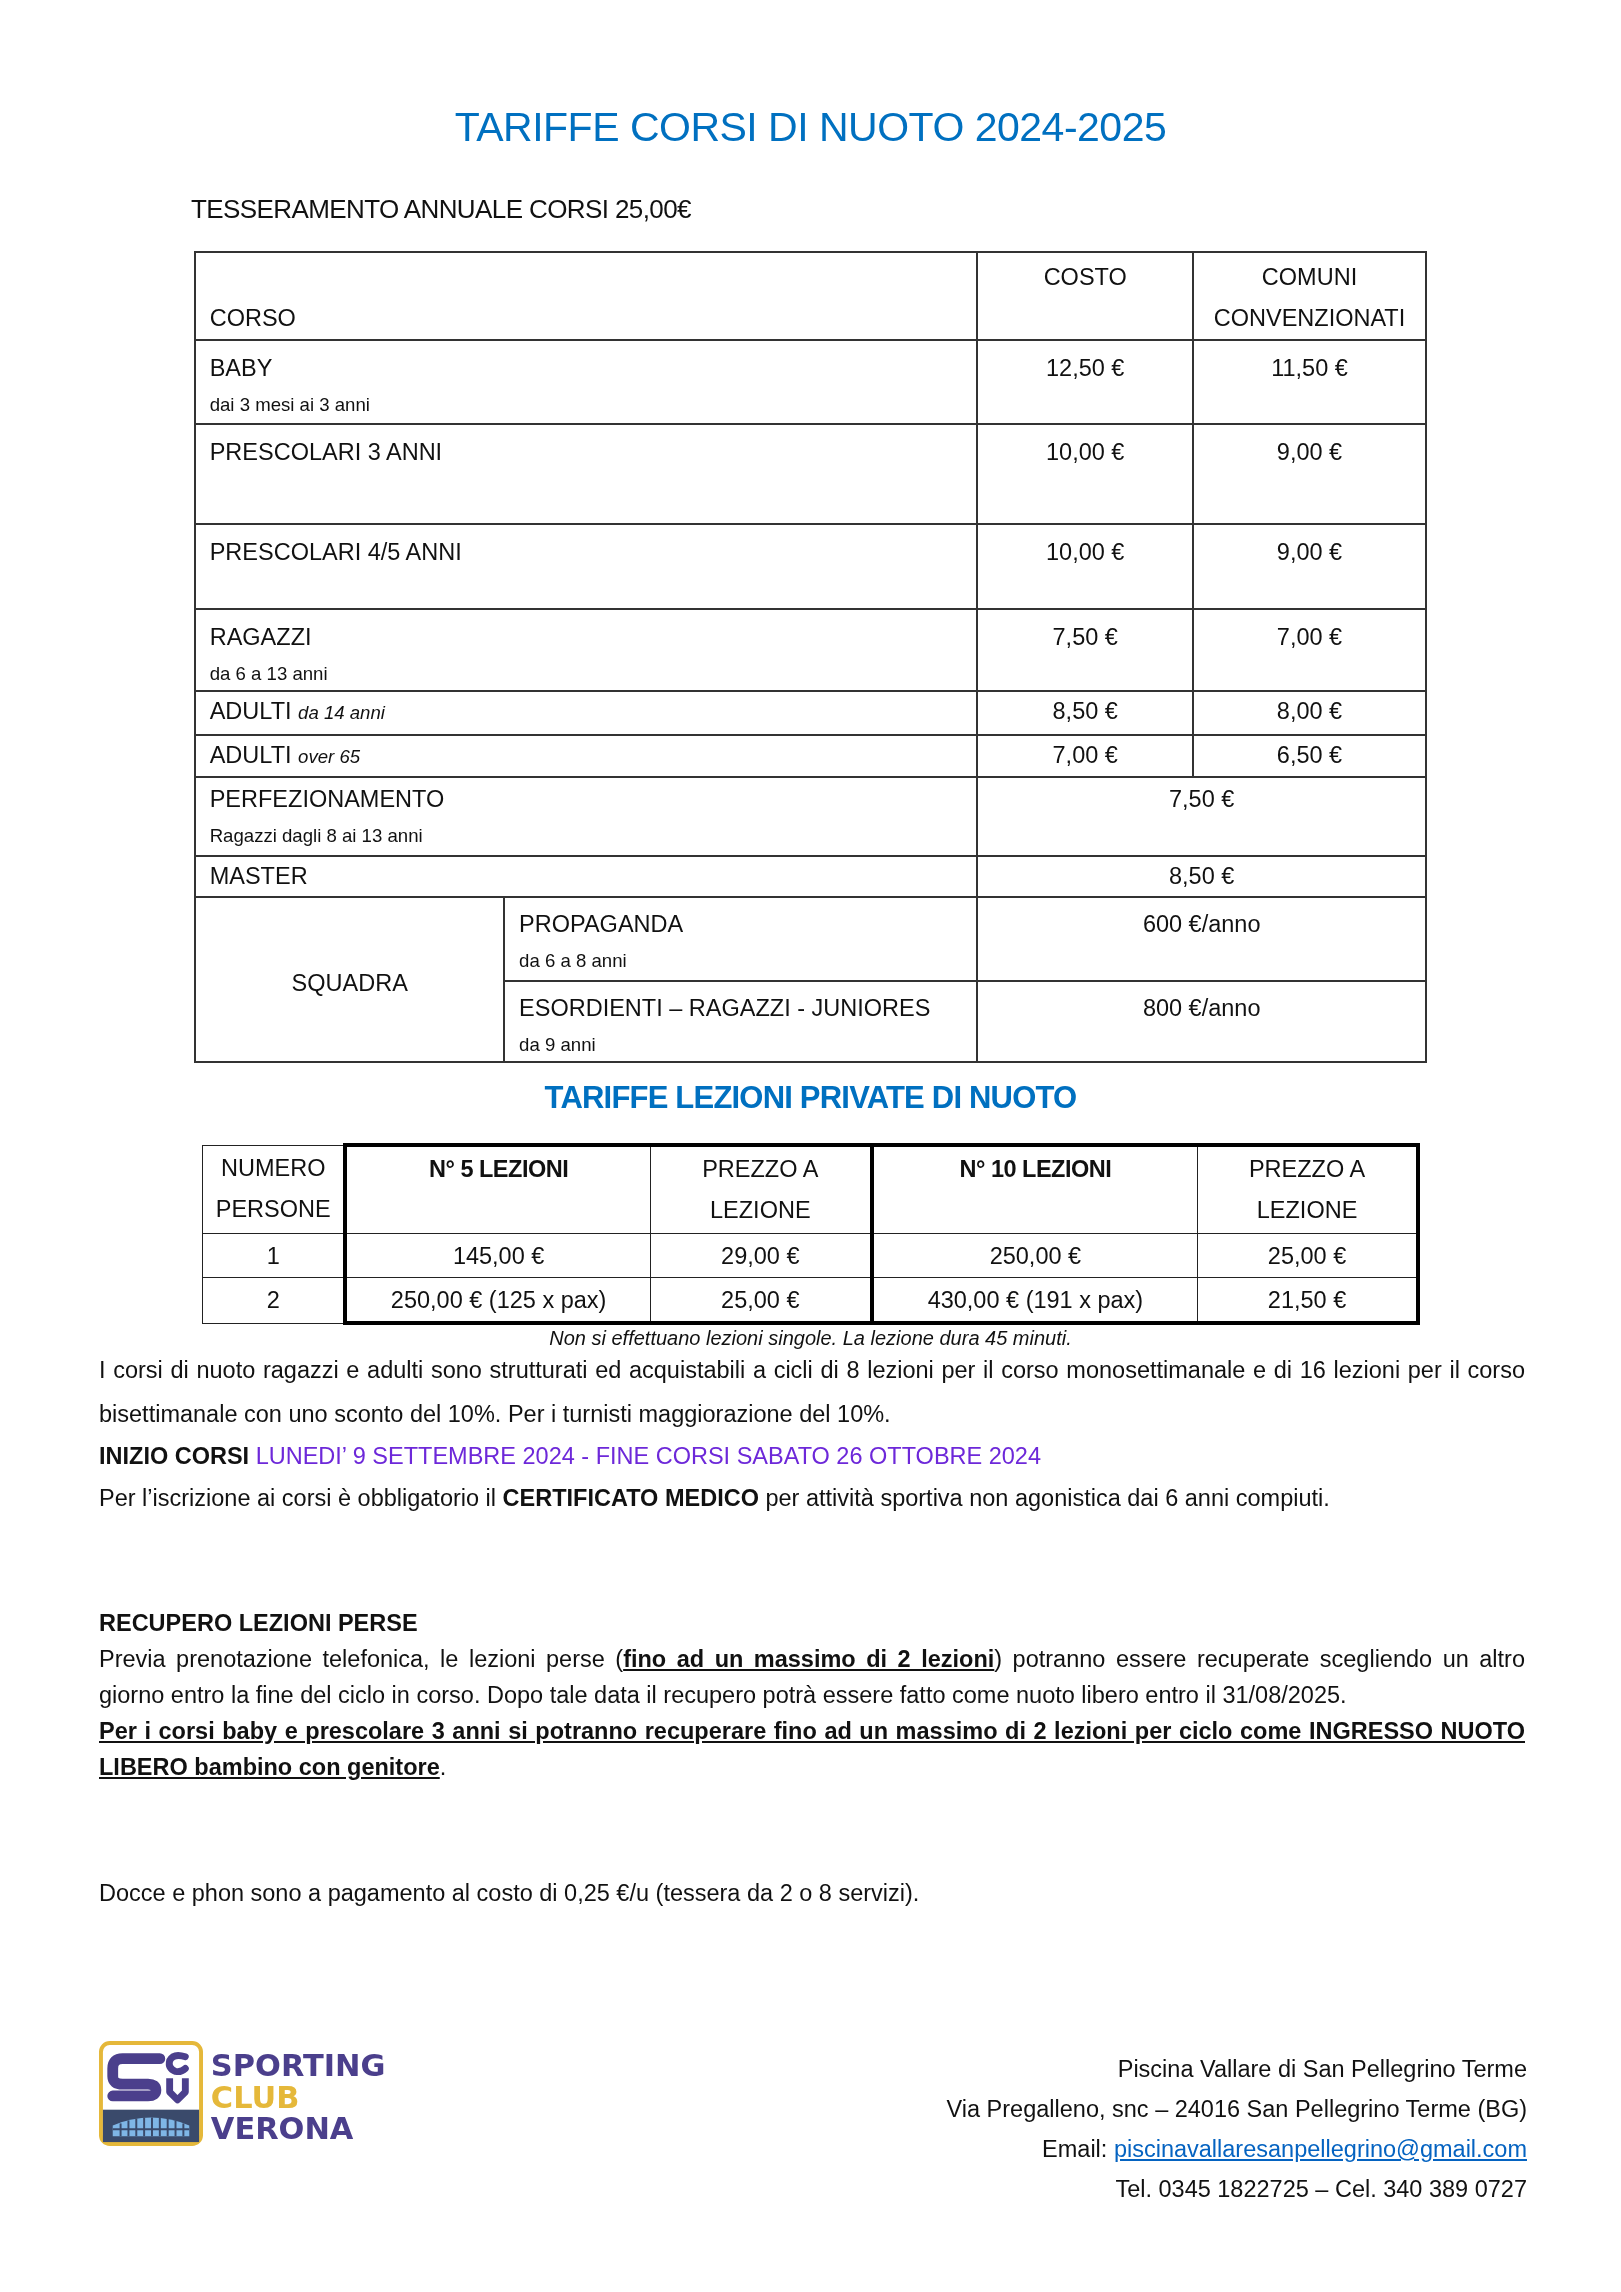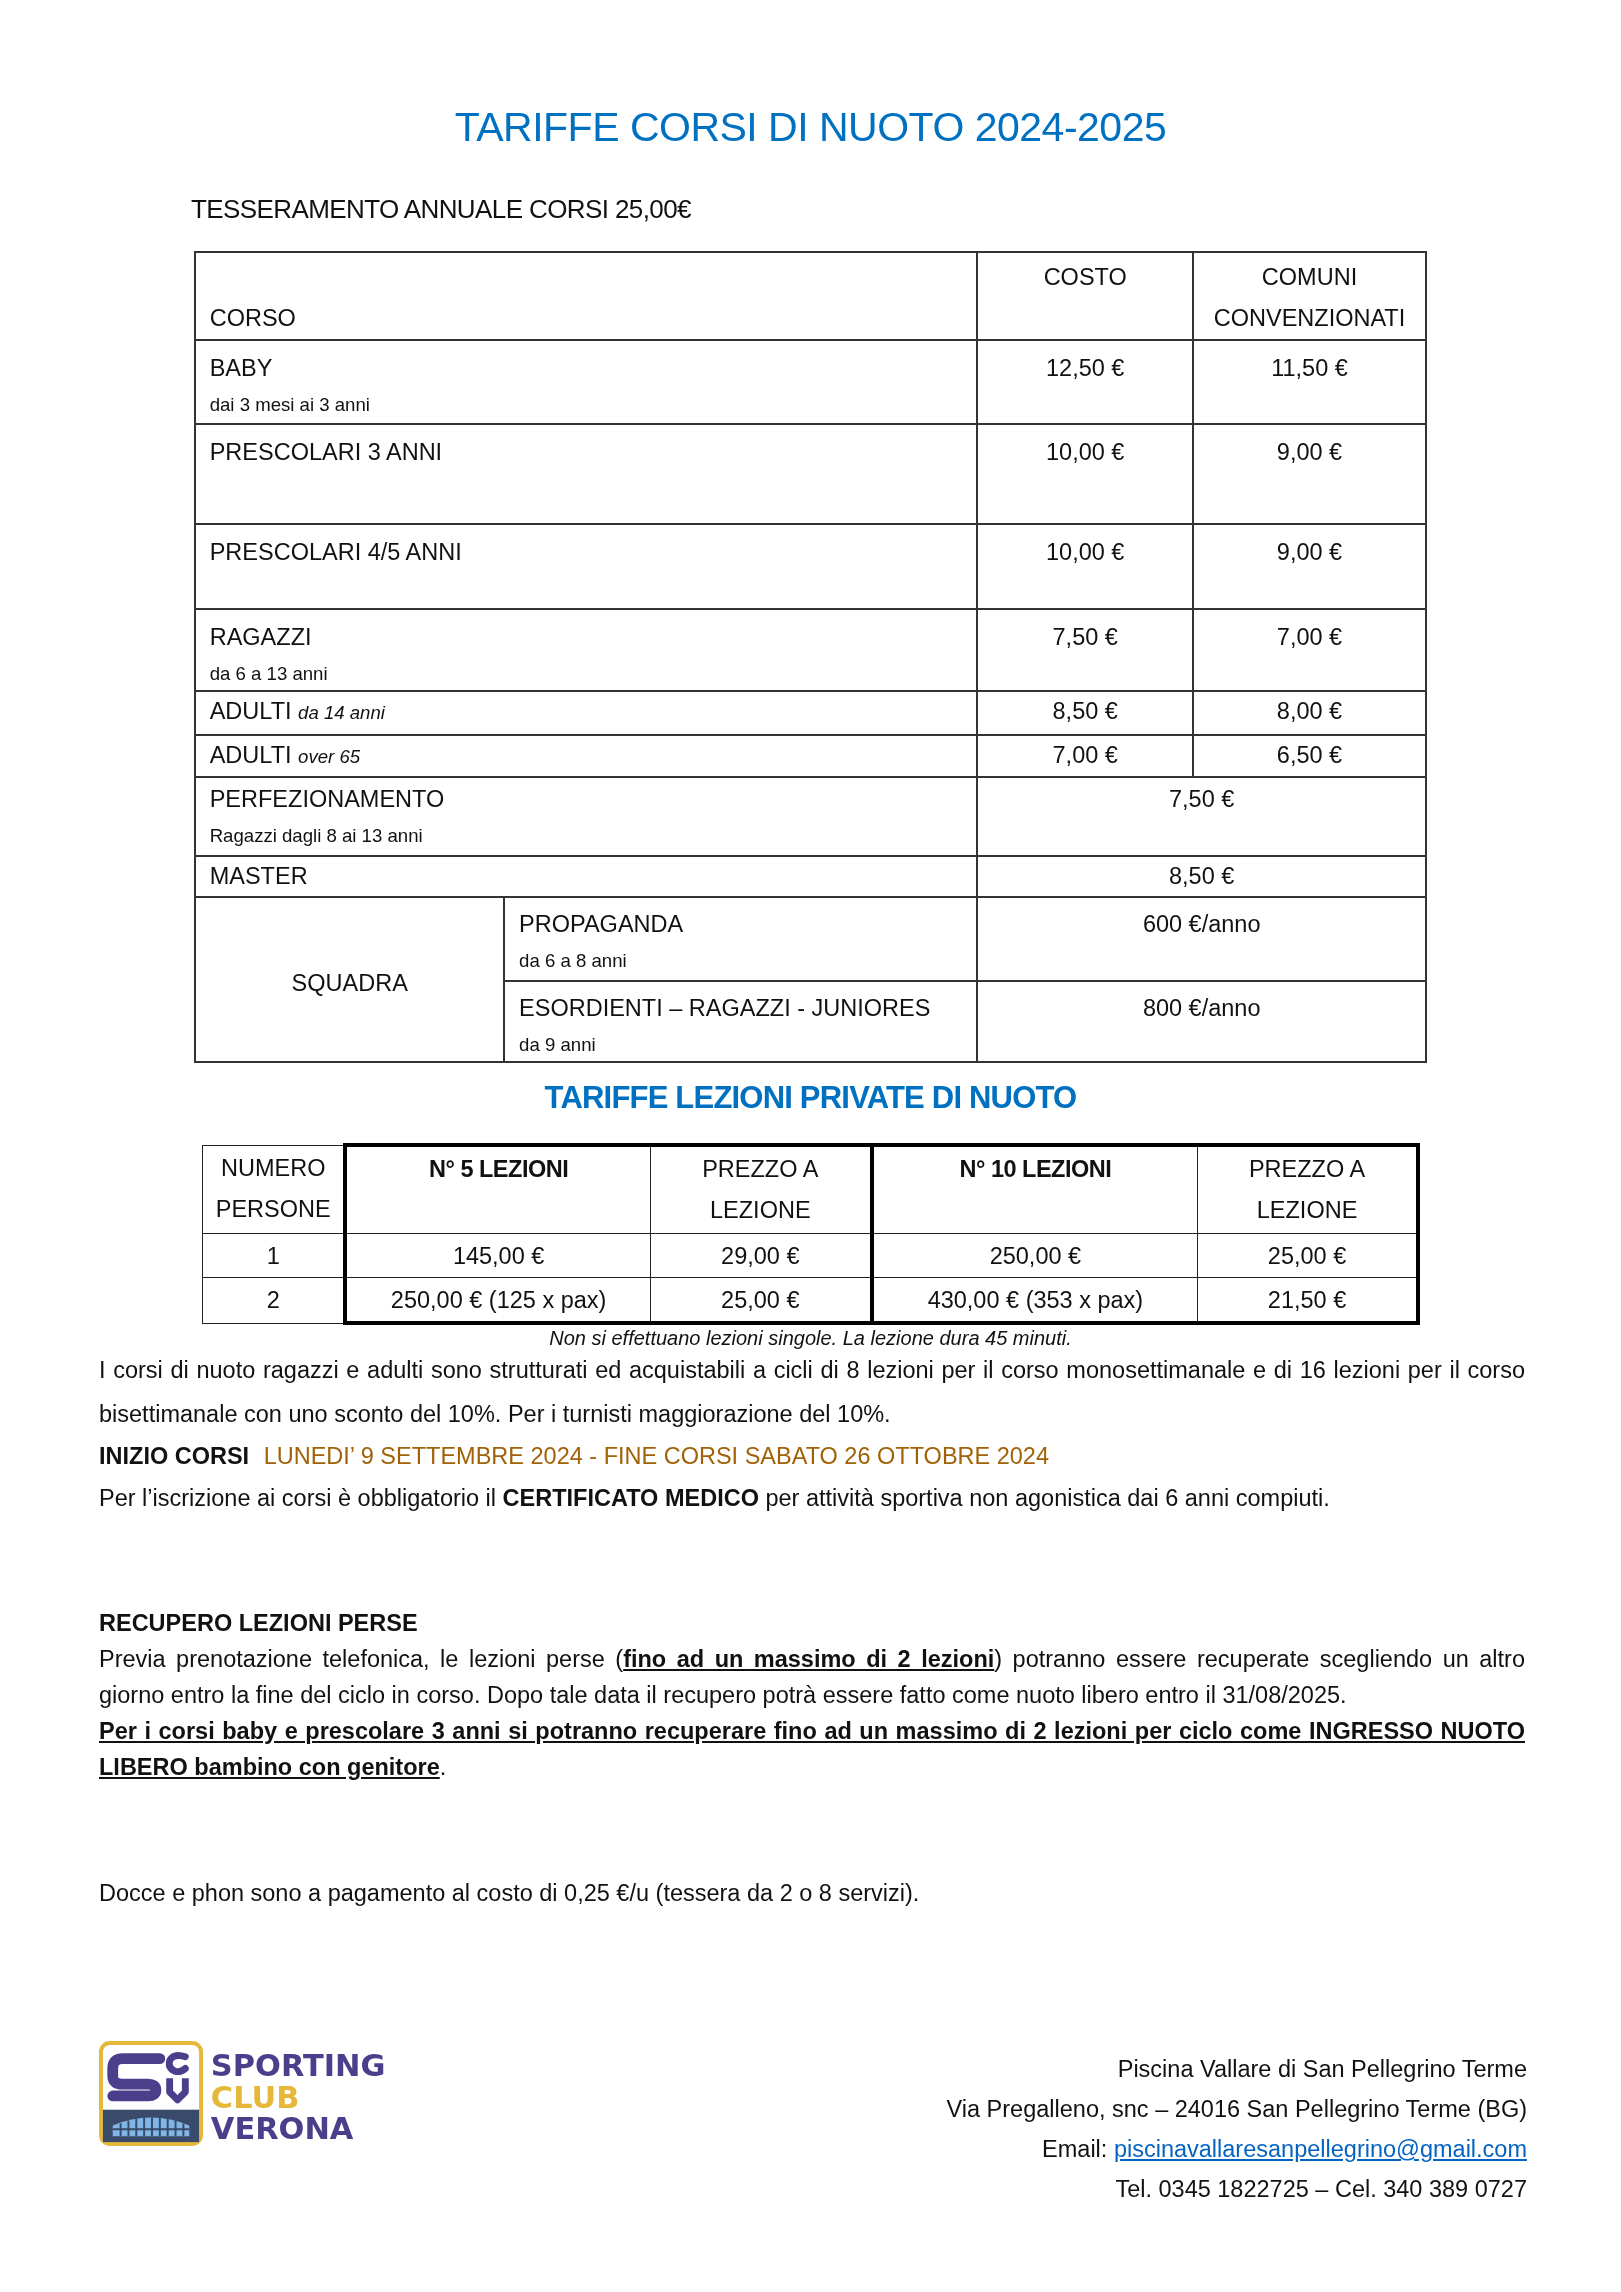--- a/index.html
+++ b/index.html
@@ -19,21 +19,21 @@
   .t2 { position:absolute; left:202px; top:1143px; width:1218px; height:177px; border-collapse:collapse; font-size:23.5px; }
   .t2 td { border:1.5px solid #222; text-align:center; vertical-align:top; line-height:41px; padding:2px 3.9px 0 3.9px; }
   .t2 .hdr td { height:84px; }
   .t2 td.thickL { border-left:4.9px solid #000; }
   .t2 td.thickR { border-right:4.9px solid #000; }
   .t2 tr.first td.tk { border-top:4.9px solid #000; }
   .t2 tr.last td.tk { border-bottom:4.9px solid #000; }
   .t2 .bold { font-weight:bold; letter-spacing:-0.5px; }
   .note { left:0; width:1621px; top:1327px; text-align:center; font-style:italic; font-size:20px; }
   .para { left:99px; width:1426px; font-size:23.5px; text-align:justify; }
-  .red { color:#a16207;margin-left:8px; }
+  .red { color:#6d28d9; }
   .b { font-weight:bold; }
   .u { text-decoration:underline; }
   .footer { right:94px; text-align:right; font-size:23.5px; width:784px; }
   .link { color:#0563C1; text-decoration:underline; }
   .logo { left:99px; top:2041px; width:312px; height:106px; }
 </style>
 </head>
 <body>
 
 <div class="abs title">TARIFFE CORSI DI NUOTO 2024-2025</div>
@@ -124,21 +124,21 @@
     <td>1</td>
     <td class="thickL">145,00 €</td>
     <td>29,00 €</td>
     <td class="thickL">250,00 €</td>
     <td class="thickR">25,00 €</td>
   </tr>
   <tr class="last">
     <td>2</td>
     <td class="tk thickL">250,00 € (125 x pax)</td>
     <td class="tk">25,00 €</td>
-    <td class="tk thickL">430,00 € (353 x pax)</td>
+    <td class="tk thickL">430,00 € (191 x pax)</td>
     <td class="tk thickR">21,50 €</td>
   </tr>
 </tbody>
   </table>
 
 <div class="abs note">Non si effettuano lezioni singole. La lezione dura 45 minuti.</div>
 
 <div class="abs para" style="top:1348px; line-height:44px;">
   <div>I corsi di nuoto ragazzi e adulti sono strutturati ed acquistabili a cicli di 8 lezioni per il corso monosettimanale e di 16 lezioni per il corso bisettimanale con uno sconto del 10%. Per i turnisti maggiorazione del 10%.</div>
   <div style="line-height:41px">

